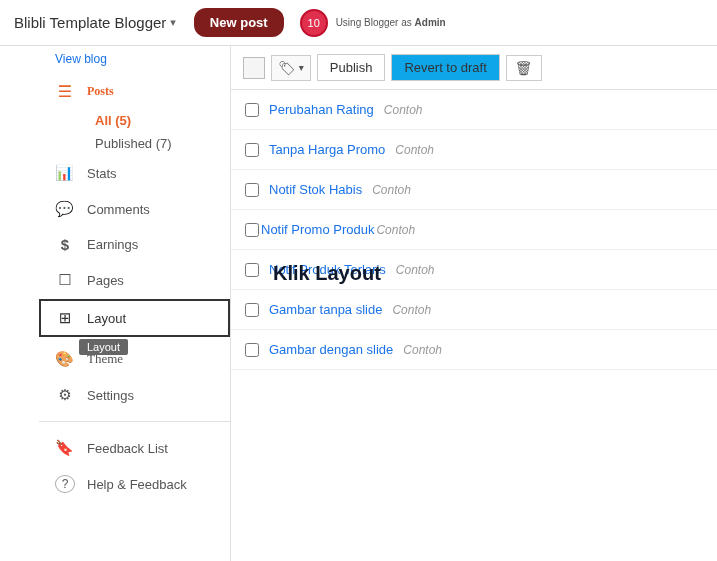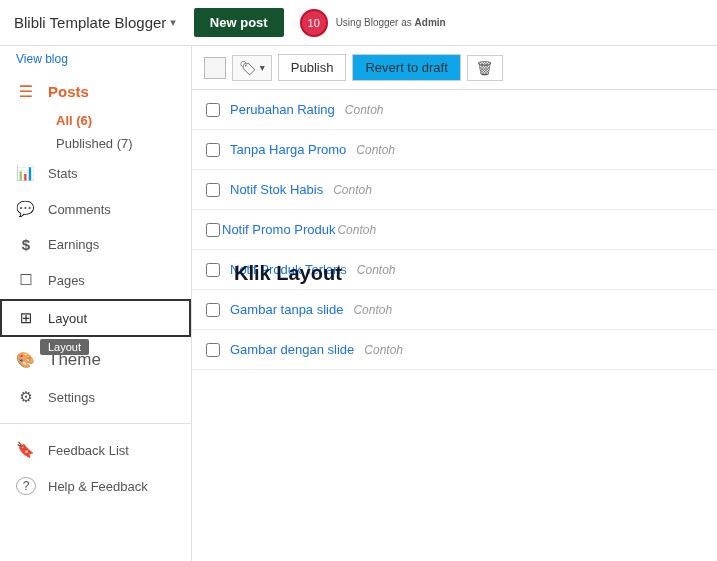--- a/index.html
+++ b/index.html
@@ -15,45 +15,45 @@
       cursor: pointer;
       font-weight: bold;
     }
   </style>
 </head>
 <body>
 
 <div style="display:flex;align-items:center;padding:8px 14px;border-bottom:1px solid #ddd;background:#fff;">
   <span style="font-size:15px;color:#333;font-weight:normal;">Blibli Template Blogger</span>
   <span style="font-size:11px;color:#666;margin-left:4px;cursor:pointer;">▾</span>
-  <button class="new-post-btn" style="margin-left:18px;background:#14532d;color:#fff;border:none;padding:7px 16px;font-size:13px;border-radius:2px;cursor:pointer;font-weight:bold;">New post</button>
+  <button class="new-post-btn" style="margin-left:18px;background:#7f1d1d;color:#fff;border:none;padding:7px 16px;font-size:13px;border-radius:12px;cursor:pointer;font-weight:bold;">New post</button>
   <div style="display:flex;align-items:center;margin-left:16px;gap:8px;">
     <div style="width:28px;height:28px;border-radius:50%;background:#e0304e;display:flex;align-items:center;justify-content:center;color:#fff;font-size:11px;font-weight:normal;border:2px solid #c0102e;flex-shrink:0;">
       <span>10</span>
     </div>
     <span style="font-size:10px;color:#555;">
       <span>Using Blogger as</span>
       <strong><span>Admin</span></strong>
     </span>
   </div>
 </div>
 
 <div style="display:flex;height:516px;position:relative;">
 
-  <div style="width:192px;border-right:1px solid #e0e0e0;flex-shrink:0;overflow-y:auto;background:#fff;position:relative;">
+  <div style="width:192px;border-right:1px solid #e0e0e0;flex-shrink:0;overflow-y:auto;background:#fff;position:relative;margin-left:39px;">
 
     <div style="color:#1a73e8;font-size:12px;padding:6px 16px 8px;cursor:pointer;">View blog</div>
 
     <div style="display:flex;align-items:center;padding:8px 16px;cursor:pointer;color:#e8622a;gap:12px;">
       <span style="font-size:16px;width:20px;text-align:center;color:#e8622a;">☰</span>
-      <span style="font-size:15px;font-weight:bold;">Posts</span>
+      <span style="font-size:12px;font-weight:bold;font-family:Liberation Serif, serif;">Posts</span>
     </div>
 
     <div style="padding-left:48px;">
-      <div style="padding:4px 8px;cursor:pointer;color:#e8622a;font-size:13px;font-weight:bold;">All (6)</div>
+      <div style="padding:4px 8px;cursor:pointer;color:#e8622a;font-size:13px;font-weight:bold;">All (5)</div>
       <div style="padding:4px 8px;cursor:pointer;color:#555;font-size:13px;">Published (7)</div>
     </div>
 
     <div style="display:flex;align-items:center;padding:9px 16px;cursor:pointer;color:#555;gap:12px;">
       <span style="font-size:15px;width:20px;text-align:center;">📊</span>
       <span style="font-size:13px;">Stats</span>
     </div>
 
     <div style="display:flex;align-items:center;padding:9px 16px;cursor:pointer;color:#555;gap:12px;">
       <span style="font-size:15px;width:20px;text-align:center;">💬</span>
@@ -71,21 +71,21 @@
     </div>
 
     <div style="display:flex;align-items:center;padding:8px 14px;cursor:pointer;color:#333;gap:12px;border:2px solid #333;margin:1px 0;background:#fff;position:relative;">
       <span style="font-size:15px;width:20px;text-align:center;">⊞</span>
       <span style="font-size:13px;">Layout</span>
       <div style="position:absolute;bottom:-20px;left:38px;background:#666;color:#fff;font-size:11px;padding:2px 8px;border-radius:2px;z-index:20;white-space:nowrap;">Layout</div>
     </div>
 
     <div style="display:flex;align-items:center;padding:9px 16px;cursor:pointer;color:#555;gap:12px;margin-top:4px;">
       <span style="font-size:15px;width:20px;text-align:center;">🎨</span>
-      <span style="font-size:17px;">Theme</span>
+      <span style="font-size:13px;font-family:Liberation Serif, serif;">Theme</span>
     </div>
 
     <div style="display:flex;align-items:center;padding:9px 16px;cursor:pointer;color:#555;gap:12px;">
       <span style="font-size:15px;width:20px;text-align:center;">⚙</span>
       <span style="font-size:13px;">Settings</span>
     </div>
 
     <div style="height:1px;background:#e0e0e0;margin:8px 0;"></div>
 
     <div style="display:flex;align-items:center;padding:9px 16px;cursor:pointer;color:#555;gap:12px;">

